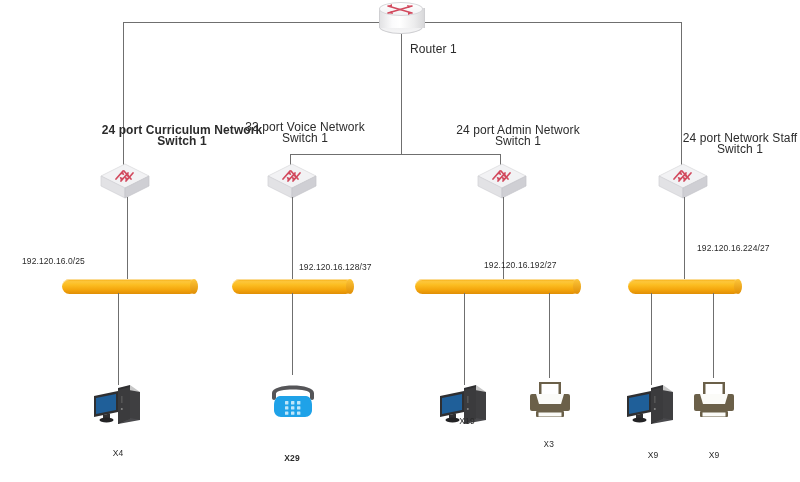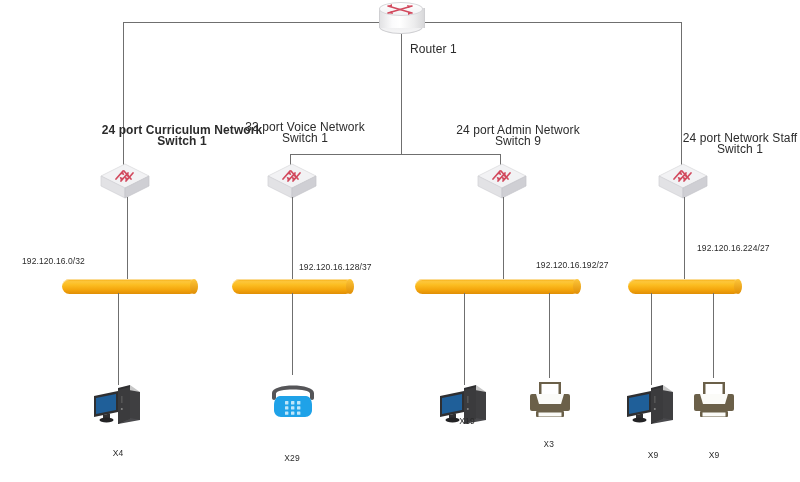--- a/index.html
+++ b/index.html
@@ -162,21 +162,21 @@
       </g>
     </svg>
   </div>
   <div class="label left" style="left:410px; top:44px;">Router 1</div>
 
   <div class="label center" style="left:182px; top:125px; width:180px;font-weight:bold;">24 port Curriculum Network
 Switch 1</div>
   <div class="label center" style="left:305px; top:122px; width:160px;">33 port Voice Network
 Switch 1</div>
   <div class="label center" style="left:518px; top:125px; width:170px;">24 port Admin Network
-Switch 9</div>
+Switch 1</div>
   <div class="label center" style="left:740px; top:133px; width:160px;">24 port Network Staff
 Switch 1</div>
 
   <div class="switch" style="left:99px; top:160px;">
     <svg viewBox="0 0 52 42" width="52" height="42">
       <g>
         <polygon points="26,4 50,16 26,28 2,16" fill="#f2f2f4" stroke="#d8d8da" stroke-width="0.7"></polygon>
         <polygon points="2,16 26,28 26,38 2,26" fill="#e2e2e5" stroke="#d0d0d4" stroke-width="0.7"></polygon>
         <polygon points="50,16 26,28 26,38 50,26" fill="#cfcfd4" stroke="#c3c3c8" stroke-width="0.7"></polygon>
       </g>
@@ -259,23 +259,23 @@
         <path d="M27 21 l-1.4 -4.2 l4.2 1.4 z"></path>
       </g>
     </svg>
   </div>
 
   <div class="line-v" style="left:127px; top:197px; height:88px;"></div>
   <div class="line-v" style="left:292px; top:197px; height:88px;"></div>
   <div class="line-v" style="left:503px; top:197px; height:88px;"></div>
   <div class="line-v" style="left:684px; top:197px; height:88px;"></div>
 
-  <div class="label ip" style="left:22px; top:256px;">192.120.16.0/32</div>
+  <div class="label ip" style="left:22px; top:256px;">192.120.16.0/25</div>
   <div class="label ip" style="left:299px; top:262px;">192.120.16.128/37</div>
-  <div class="label ip" style="left:536px; top:260px;">192.120.16.192/27</div>
+  <div class="label ip" style="left:484px; top:260px;">192.120.16.192/27</div>
   <div class="label ip" style="left:697px; top:243px;">192.120.16.224/27</div>
 
   <div class="bus" style="left:62px; top:279px; width:135px;">
     <div class="cap"></div>
   </div>
   <div class="bus" style="left:232px; top:279px; width:121px;">
     <div class="cap"></div>
   </div>
   <div class="bus" style="left:415px; top:279px; width:165px;">
     <div class="cap"></div>
@@ -320,21 +320,21 @@
         <rect x="32" y="22" width="3.4" height="3.4" rx="0.5"></rect>
         <rect x="20" y="27.2" width="3.4" height="3.4" rx="0.5"></rect>
         <rect x="26" y="27.2" width="3.4" height="3.4" rx="0.5"></rect>
         <rect x="32" y="27.2" width="3.4" height="3.4" rx="0.5"></rect>
         <rect x="20" y="32.4" width="3.4" height="3.4" rx="0.5"></rect>
         <rect x="26" y="32.4" width="3.4" height="3.4" rx="0.5"></rect>
         <rect x="32" y="32.4" width="3.4" height="3.4" rx="0.5"></rect>
       </g>
     </svg>
   </div>
-  <div class="label device center" style="left:292px; top:453px; width:60px;">X29</div>
+  <div class="label device center" style="left:292px; top:453px; width:60px;font-weight:bold;">X29</div>
 
   <div class="pc" style="left:434px; top:382px;">
     <svg viewBox="0 0 58 46" width="58" height="46">
       <polygon points="30,6 52,10 52,38 30,42" fill="#4a4a4d"></polygon>
       <polygon points="30,6 42,3 42,36 30,42" fill="#2f2f31"></polygon>
       <polygon points="42,3 52,10 52,38 42,36" fill="#1e1e20" opacity="0.25"></polygon>
       <polygon points="30,8 42,5 42,37 30,41" fill="#3b3b3d"></polygon>
       <rect x="33" y="14" width="1.6" height="7" fill="#555"></rect>
       <circle cx="33.8" cy="27" r="1" fill="#888"></circle>
       <polygon points="6,14 30,9 30,30 6,35" fill="#2f2f31"></polygon>

